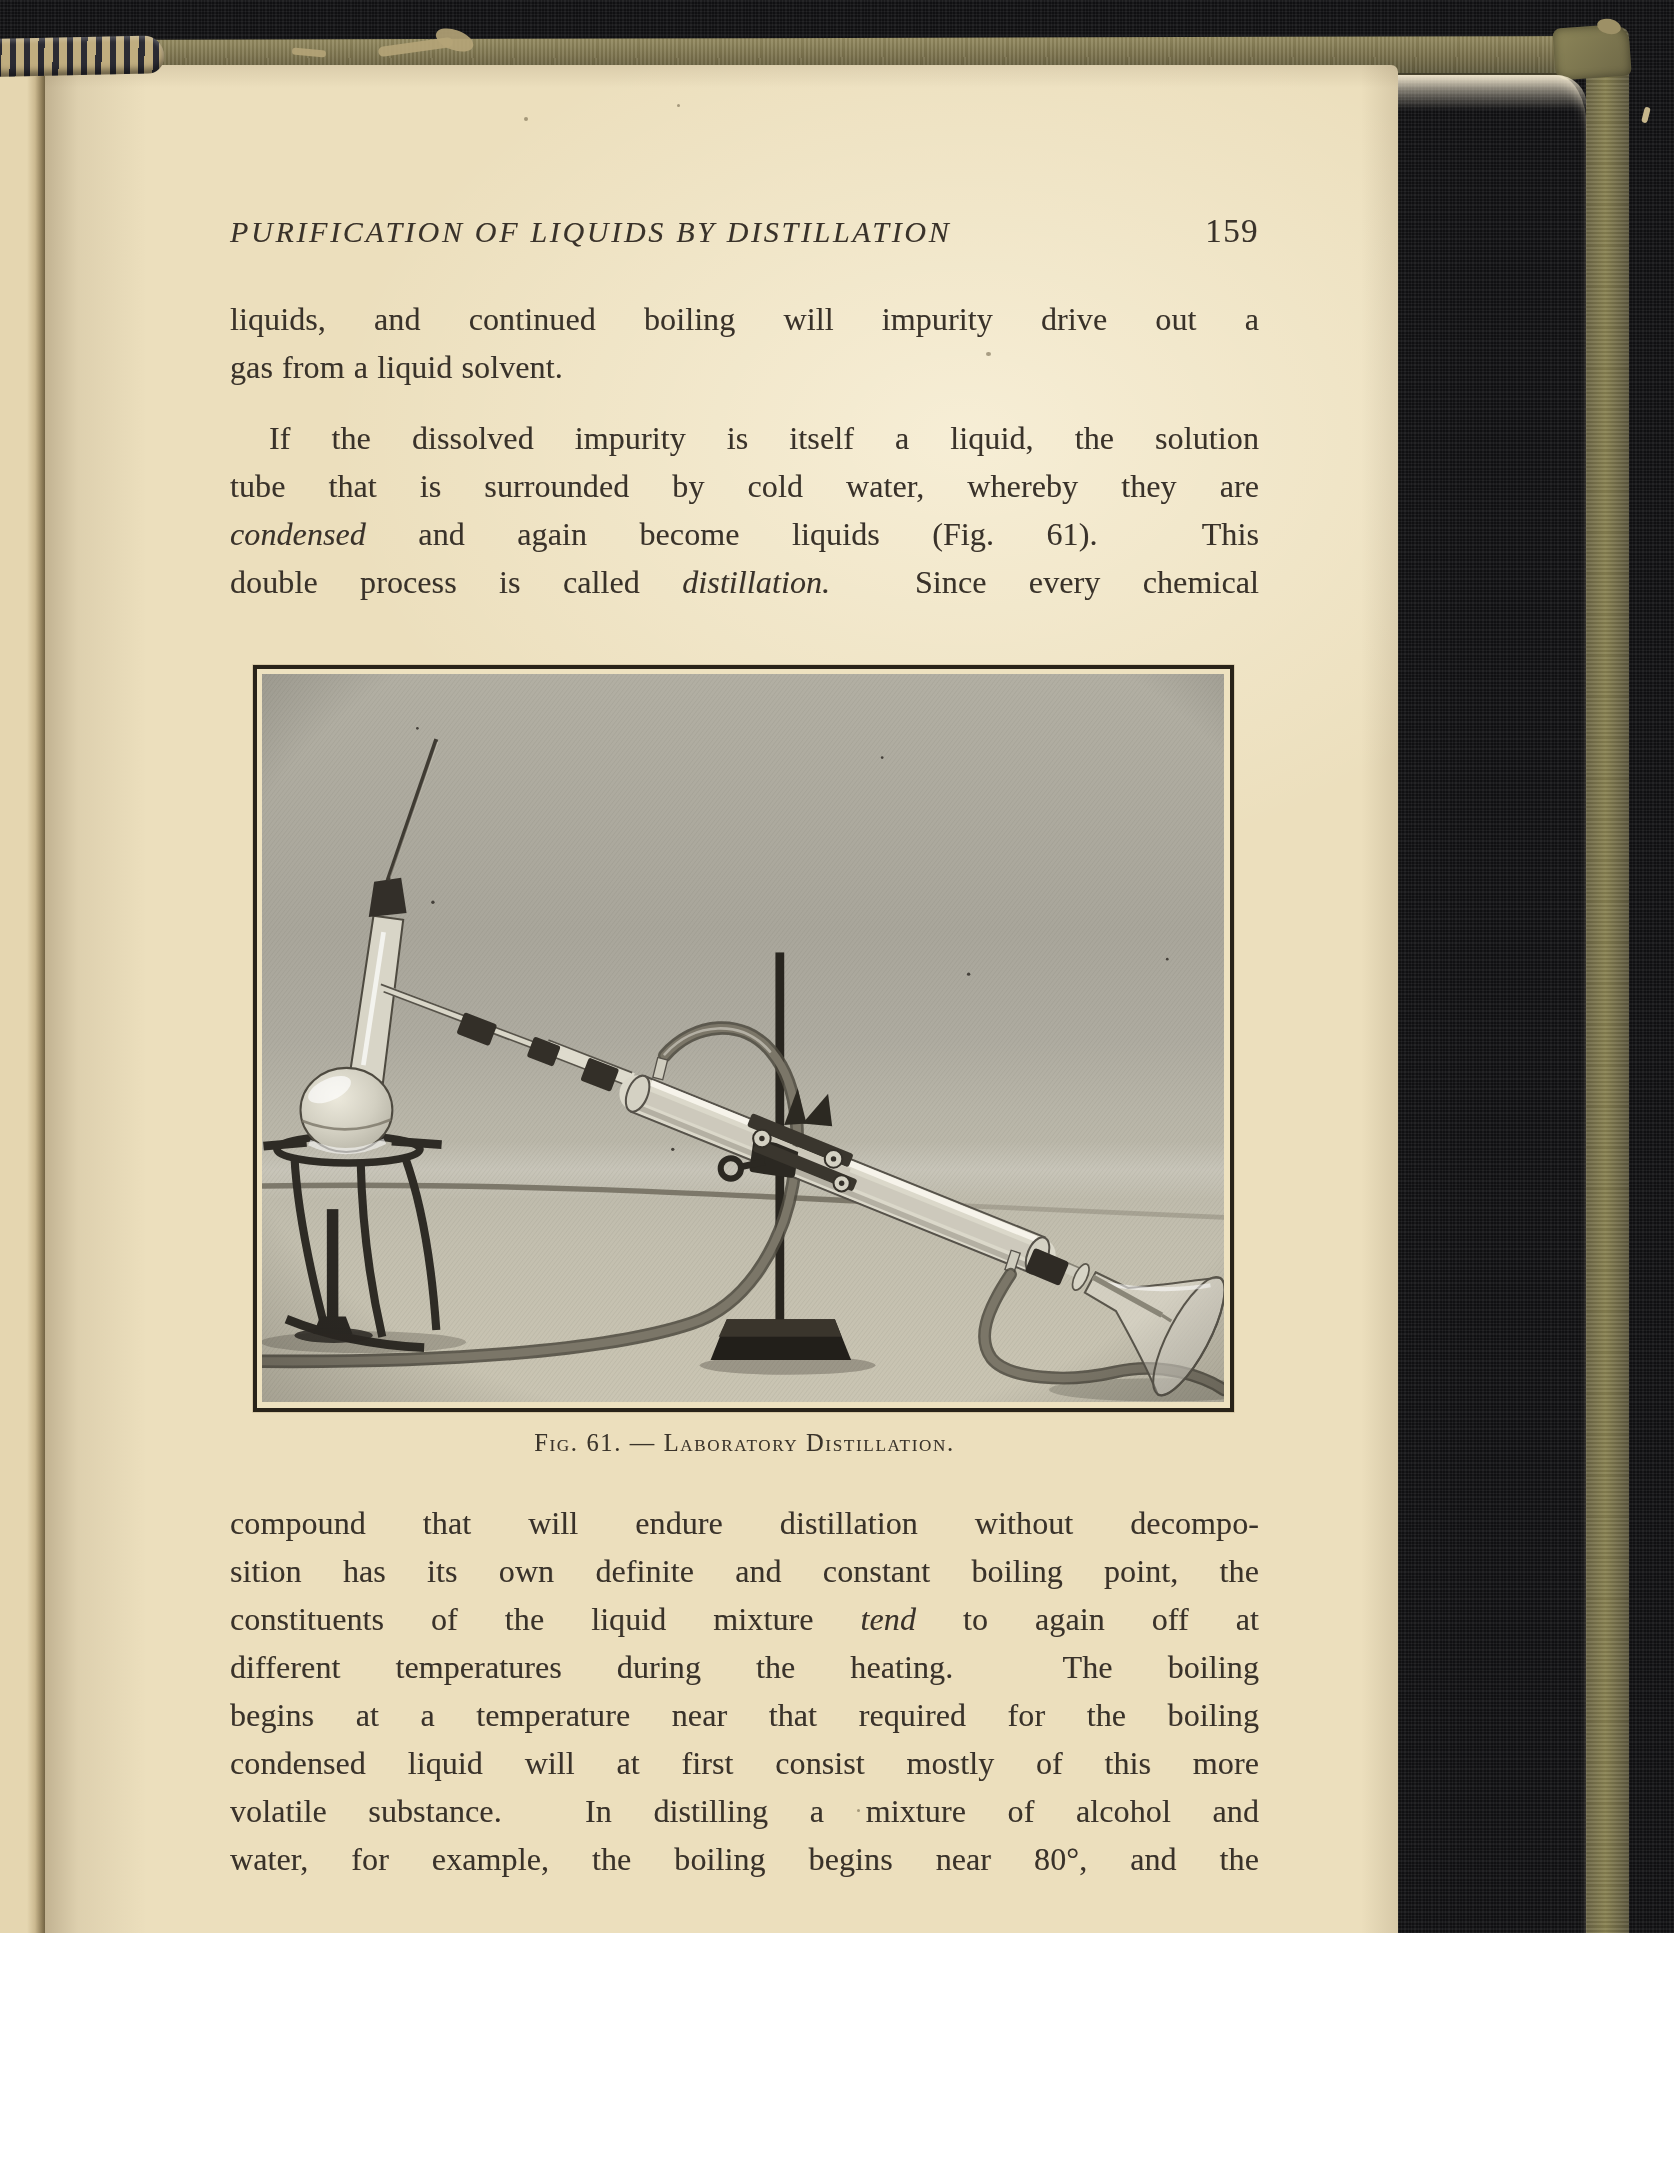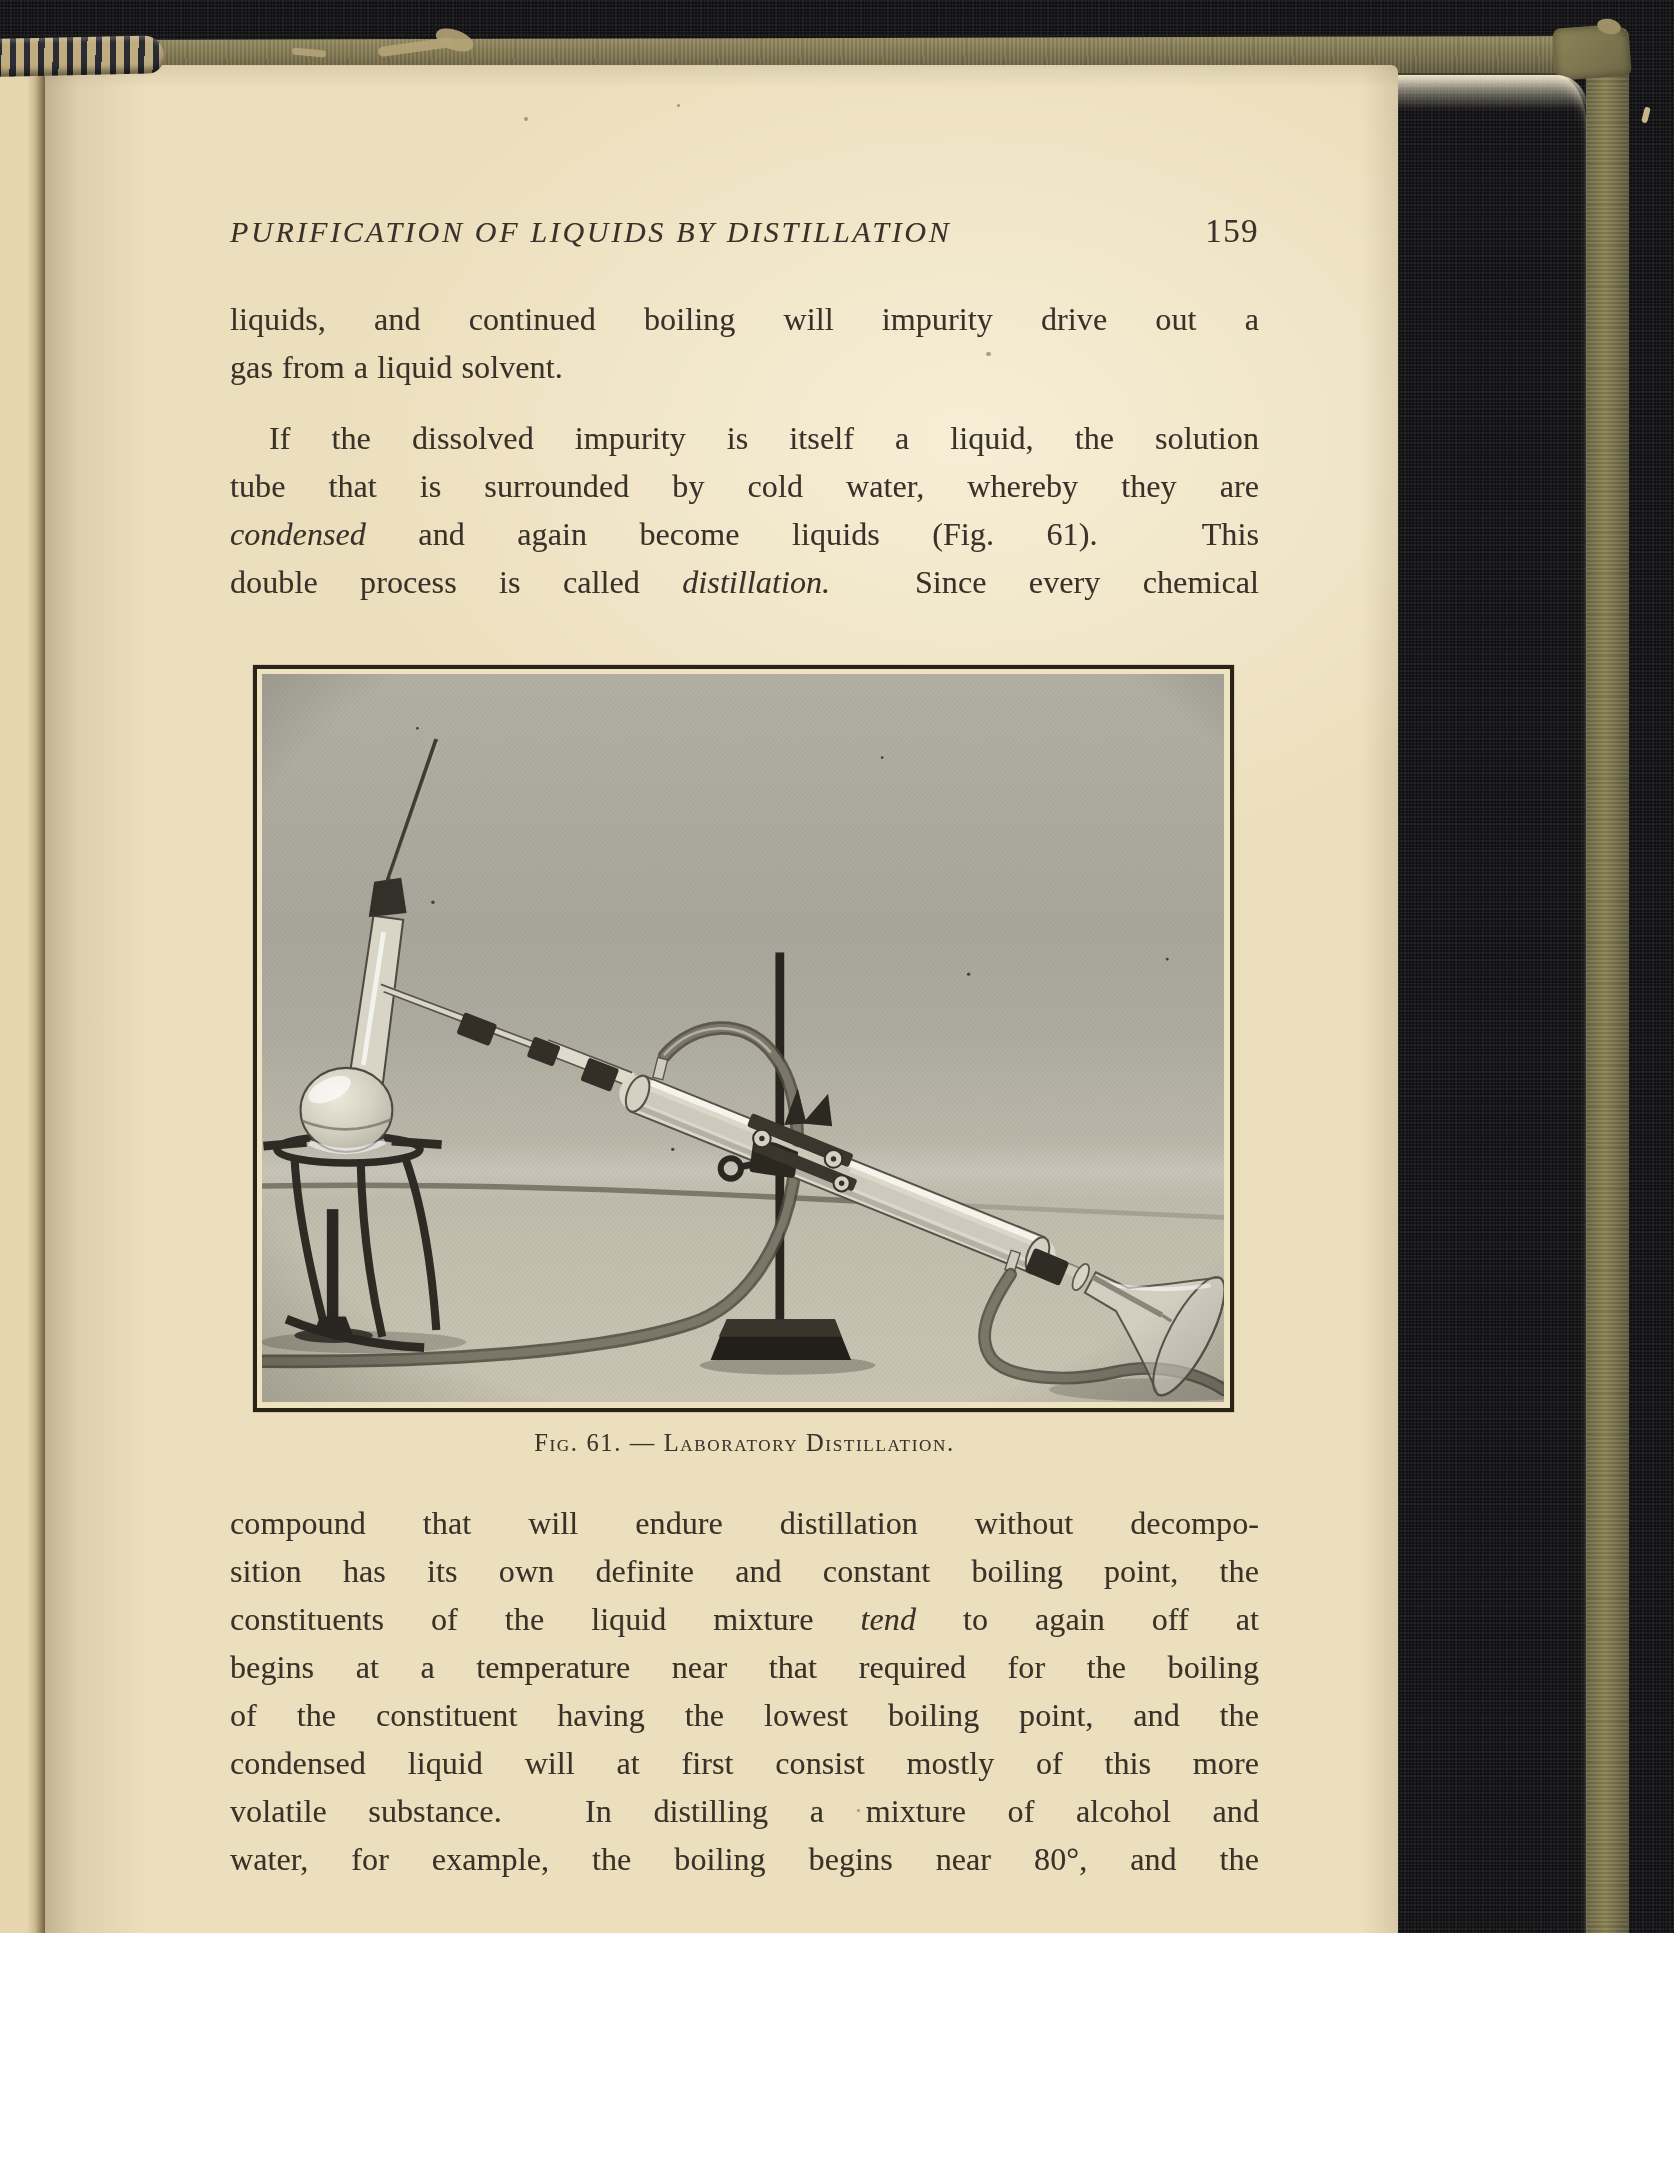--- a/index.html
+++ b/index.html
@@ -300,22 +300,22 @@
         <rect width="1424" height="1072" fill="url(#vig)"></rect>
       </svg>
     </div>
 
     <div class="caption">Fig. 61. — Laboratory Distillation.</div>
 
     <div class="para p3">
         <div class="line"><span>compound that will endure distillation without decompo-</span></div>
         <div class="line"><span>sition has its own definite and constant boiling point, the</span></div>
         <div class="line"><span>constituents of the liquid mixture </span><em>tend</em><span> to again off at</span></div>
+        <div class="line"><span>different temperatures during the heating.  The boiling</span></div>
         <div class="line"><span>begins at a temperature near that required for the boiling</span></div>
-        <div class="line"><span>of the constituent having the lowest boiling point, and the</span></div>
         <div class="line"><span>condensed liquid will at first consist mostly of this more</span></div>
         <div class="line"><span>volatile substance.  In distilling a mixture of alcohol and</span></div>
         <div class="line"><span>water, for example, the boiling begins near 80°, and the</span></div>
       </div>
 
     <div class="speck" style="left:479px; top:52px; width:4.1px; height:4.1px;"></div>
     <div class="speck" style="left:941px; top:287px; width:4.8px; height:4.1px;"></div>
     <div class="speck" style="left:632px; top:39px; width:3.4px; height:3.4px;"></div>
     <div class="speck" style="left:812px; top:1744px; width:3.4px; height:3.4px;"></div>
   </div>

